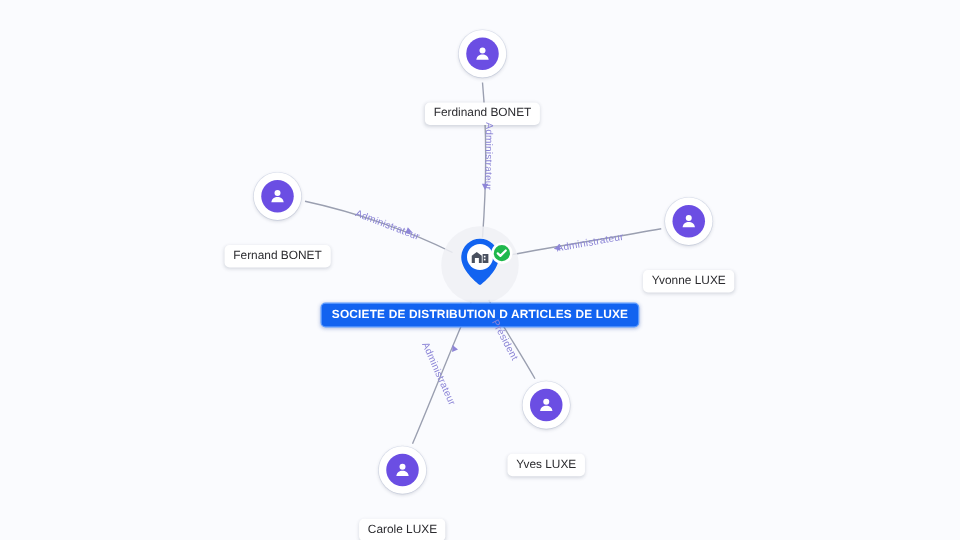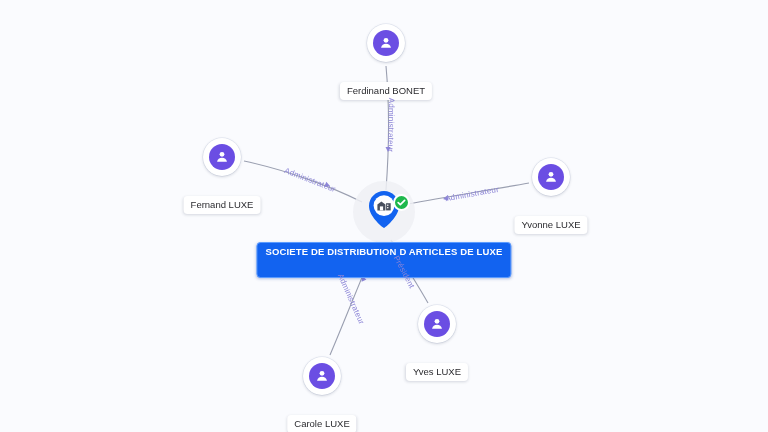--- a/index.html
+++ b/index.html
@@ -121,21 +121,21 @@
     justify-content: center;
   }
   .company-label {
     position: absolute;
     top: 30px;
     left: 50%;
     transform: translateX(-50%);
     background: #1263f0;
     border: 1.5px solid #5b9bff;
     border-radius: 4px;
-    padding: 3px 8px 20px 8px;
+    padding: 3px 8px 4px 8px;
     font-size: 9.5px;
     font-weight: bold;
     letter-spacing: .15px;
     color: #ffffff;
     white-space: nowrap;
     box-shadow: 0 1px 3px rgba(20,60,160,.30);
     font-family: "Liberation Sans", sans-serif;
   }
 </style>
 </head>
@@ -170,21 +170,21 @@
       </div>
       <div class="person-node" style="left: 222px; top: 157px;">
         <div class="person-avatar">
           <div class="person-avatar-inner">
             <svg width="16" height="16" viewBox="0 0 24 24" aria-hidden="true">
               <circle cx="12" cy="8" r="3.6" fill="#ffffff"></circle>
               <path d="M4.6 19.2 C5.2 14.9 8.3 13 12 13 C15.7 13 18.8 14.9 19.4 19.2 Z" fill="#ffffff"></path>
             </svg>
           </div>
         </div>
-        <div class="person-label">Fernand LUXE</div>
+        <div class="person-label">Fernand BONET</div>
       </div>
       <div class="person-node" style="left: 551px; top: 177px;">
         <div class="person-avatar">
           <div class="person-avatar-inner">
             <svg width="16" height="16" viewBox="0 0 24 24" aria-hidden="true">
               <circle cx="12" cy="8" r="3.6" fill="#ffffff"></circle>
               <path d="M4.6 19.2 C5.2 14.9 8.3 13 12 13 C15.7 13 18.8 14.9 19.4 19.2 Z" fill="#ffffff"></path>
             </svg>
           </div>
         </div>

